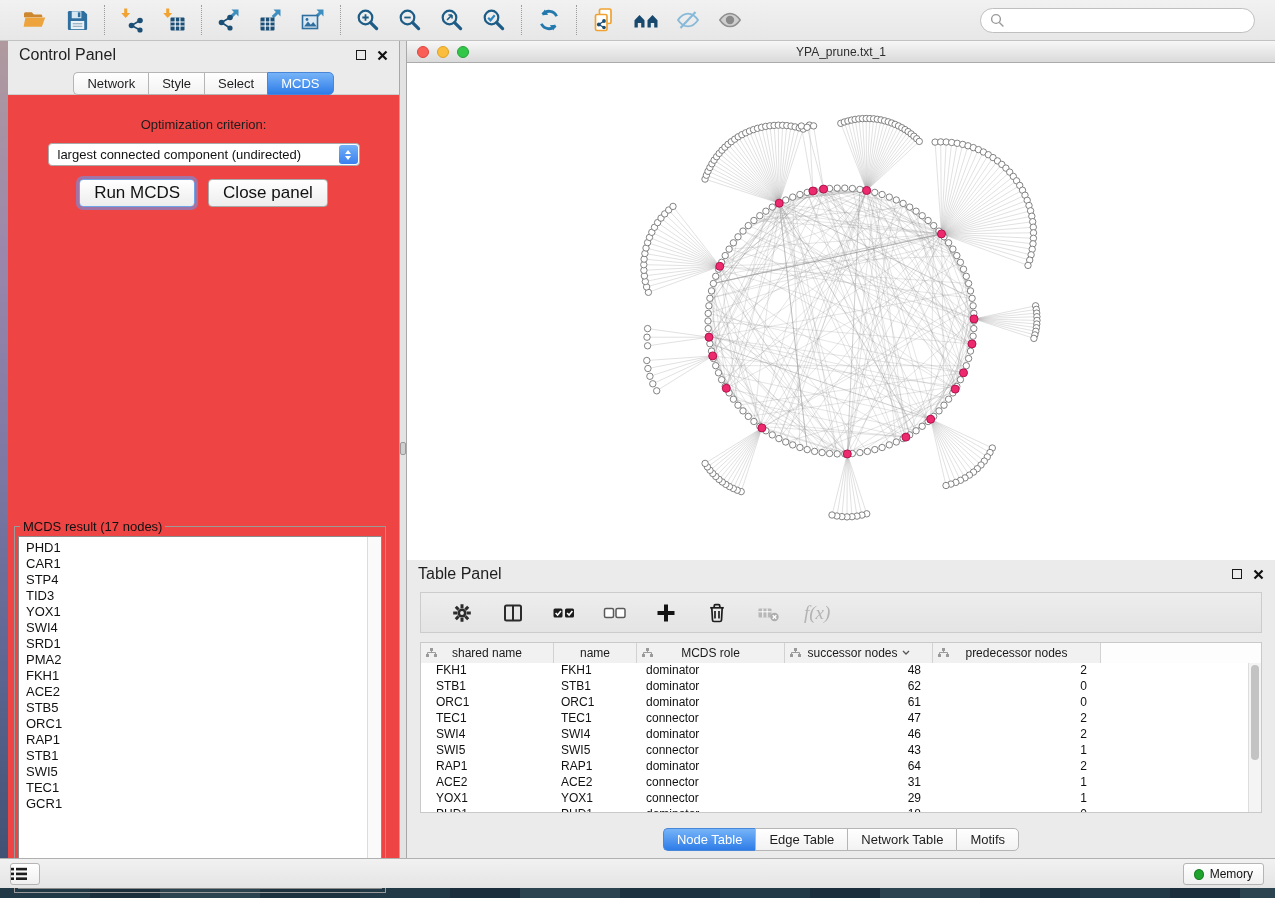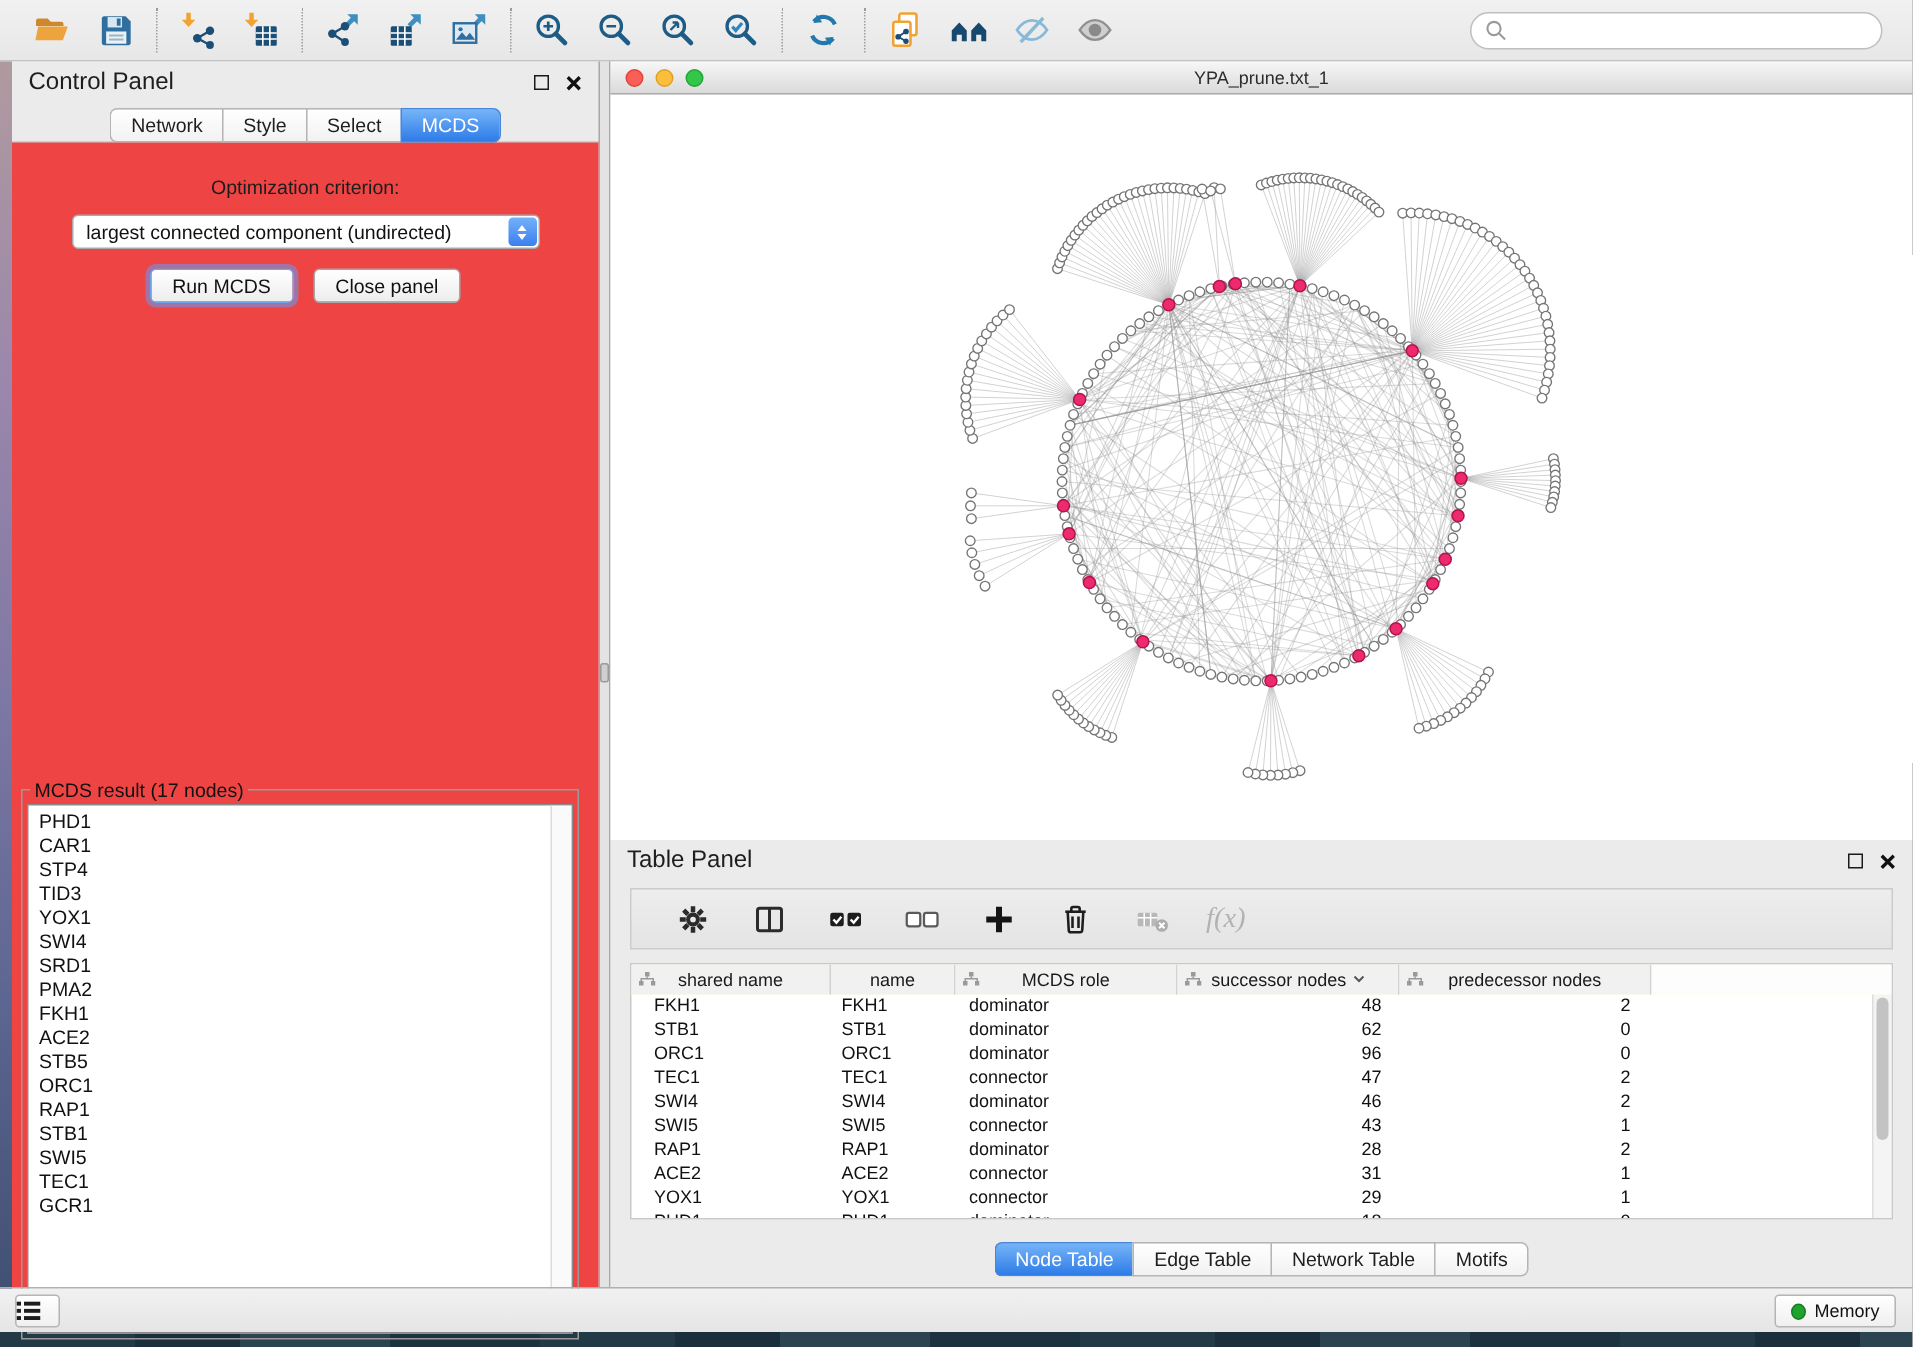--- a/index.html
+++ b/index.html
@@ -43,21 +43,21 @@
     background:#ef4444; border-top:1px solid #cfcfcf; }
   .opt-label { text-align:center; font-size:13px; margin-top:22px; color:#1c1c1c; }
   .select-box { width:312px; height:23px; margin:11px auto 0; background:#fff; border:1px solid #a9a9a9;
     border-radius:4px; display:flex; align-items:center; padding:0 1px 0 9px; font-size:13px; color:#111; }
   .stepper { margin-left:auto; width:19px; height:19px; border-radius:3px;
     background:linear-gradient(#74b1f8,#3a80ee); display:flex; flex-direction:column;
     align-items:center; justify-content:center; gap:2px; }
   .stepper i { width:0; height:0; border-left:3.5px solid transparent; border-right:3.5px solid transparent; }
   .stepper .up { border-bottom:4px solid #fff; } .stepper .dn { border-top:4px solid #fff; }
   .btn-row { display:flex; justify-content:center; gap:13px; margin-top:13px; }
-  .btn { padding:3px 14px; font-size:13px; color:#111; background:linear-gradient(#ffffff,#ededed);
+  .btn { padding:3px 14px; font-size:17px; color:#111; background:linear-gradient(#ffffff,#ededed);
     border:1px solid #a8a8a8; border-radius:4px; }
   .btn.focused { box-shadow:0 0 0 3px rgba(96,156,245,.55); border-color:#6fa4e8; }
   .result-fieldset { position:absolute; left:6px; top:424px; width:372px; height:374px;
     border:1px solid #9a9a9a; padding:2px 3px 3px; }
   .result-fieldset legend { font-size:13px; color:#111; padding:0 3px; margin-left:2px; }
   .list-box { position:relative; width:100%; height:100%; background:#fff; border:1px solid #8b8b8b; overflow:hidden; }
   .list-items { padding:3px 0 0 7px; font-size:13px; color:#111; }
   .list-items div { height:16px; line-height:16px; }
   .list-scroll { position:absolute; right:0; top:0; width:14px; height:100%;
     background:#fafafa; border-left:1px solid #dcdcdc; }
@@ -1192,21 +1192,21 @@
             <div class="c c0">STB1</div>
             <div class="c c1">STB1</div>
             <div class="c c2">dominator</div>
             <div class="c c3">62</div>
             <div class="c c4">0</div>
           </div>
           <div class="t-row">
             <div class="c c0">ORC1</div>
             <div class="c c1">ORC1</div>
             <div class="c c2">dominator</div>
-            <div class="c c3">96</div>
+            <div class="c c3">61</div>
             <div class="c c4">0</div>
           </div>
           <div class="t-row">
             <div class="c c0">TEC1</div>
             <div class="c c1">TEC1</div>
             <div class="c c2">connector</div>
             <div class="c c3">47</div>
             <div class="c c4">2</div>
           </div>
           <div class="t-row">
@@ -1220,21 +1220,21 @@
             <div class="c c0">SWI5</div>
             <div class="c c1">SWI5</div>
             <div class="c c2">connector</div>
             <div class="c c3">43</div>
             <div class="c c4">1</div>
           </div>
           <div class="t-row">
             <div class="c c0">RAP1</div>
             <div class="c c1">RAP1</div>
             <div class="c c2">dominator</div>
-            <div class="c c3">28</div>
+            <div class="c c3">64</div>
             <div class="c c4">2</div>
           </div>
           <div class="t-row">
             <div class="c c0">ACE2</div>
             <div class="c c1">ACE2</div>
             <div class="c c2">connector</div>
             <div class="c c3">31</div>
             <div class="c c4">1</div>
           </div>
           <div class="t-row">

